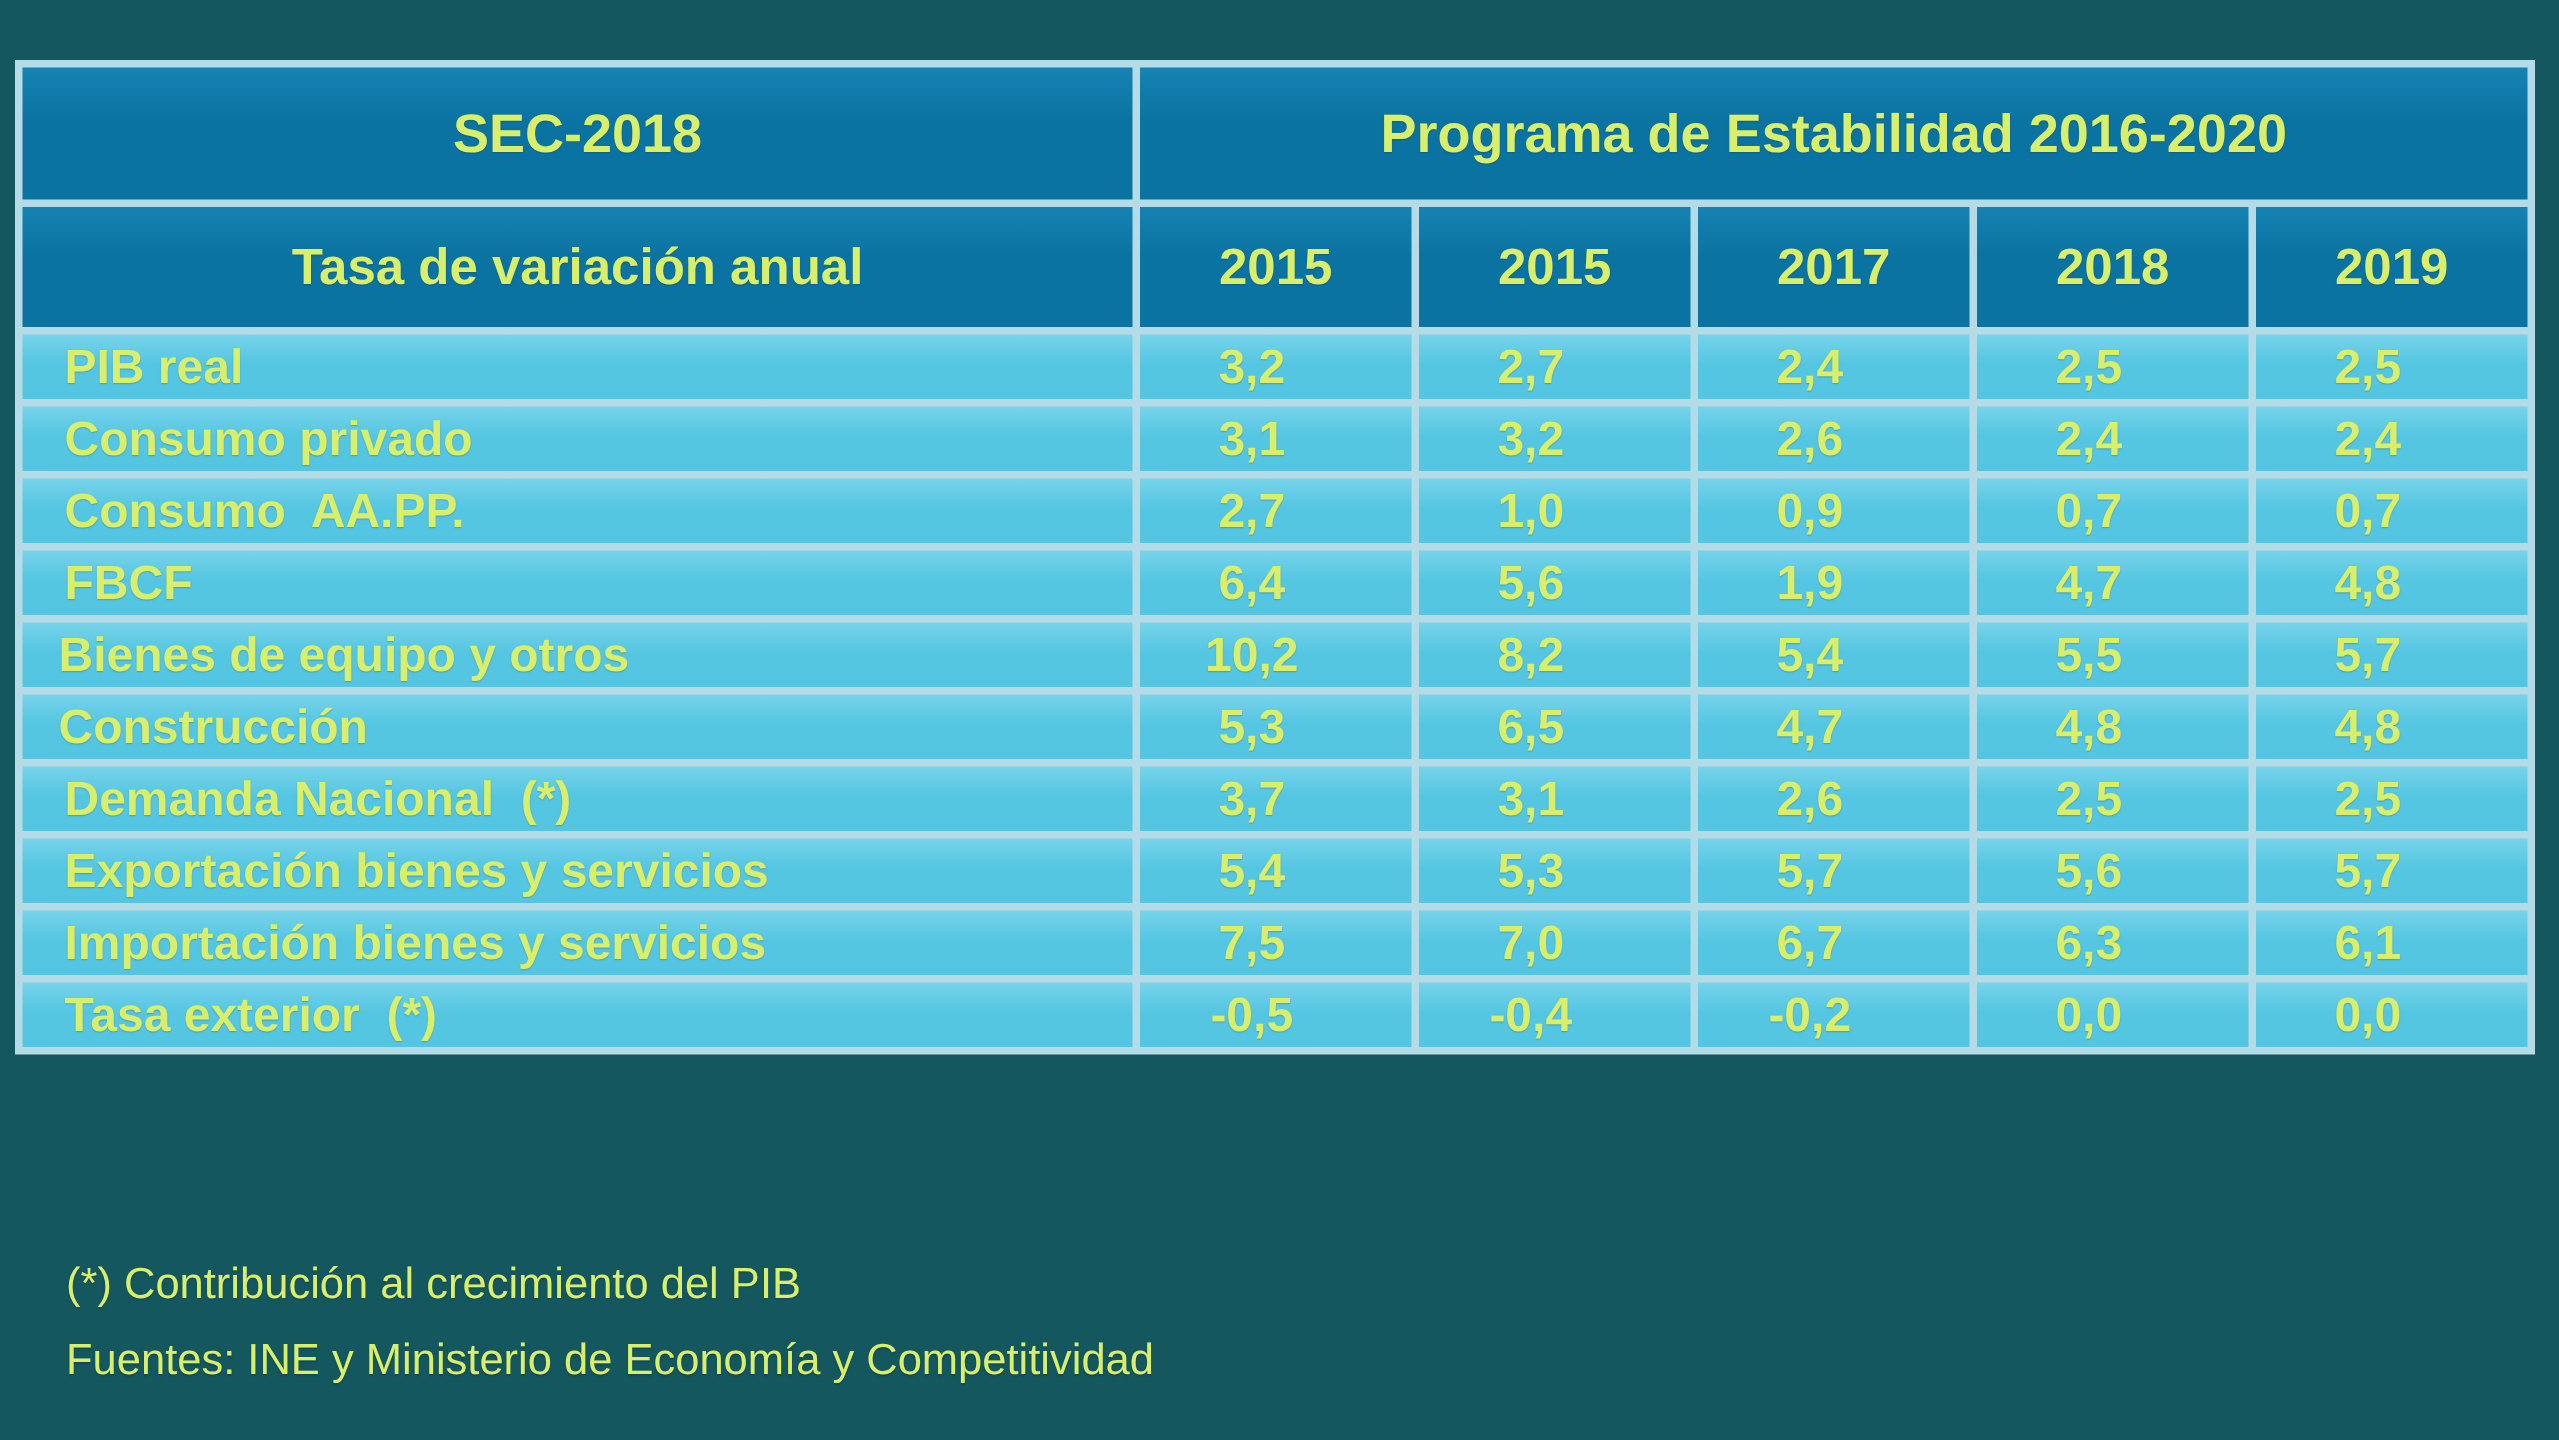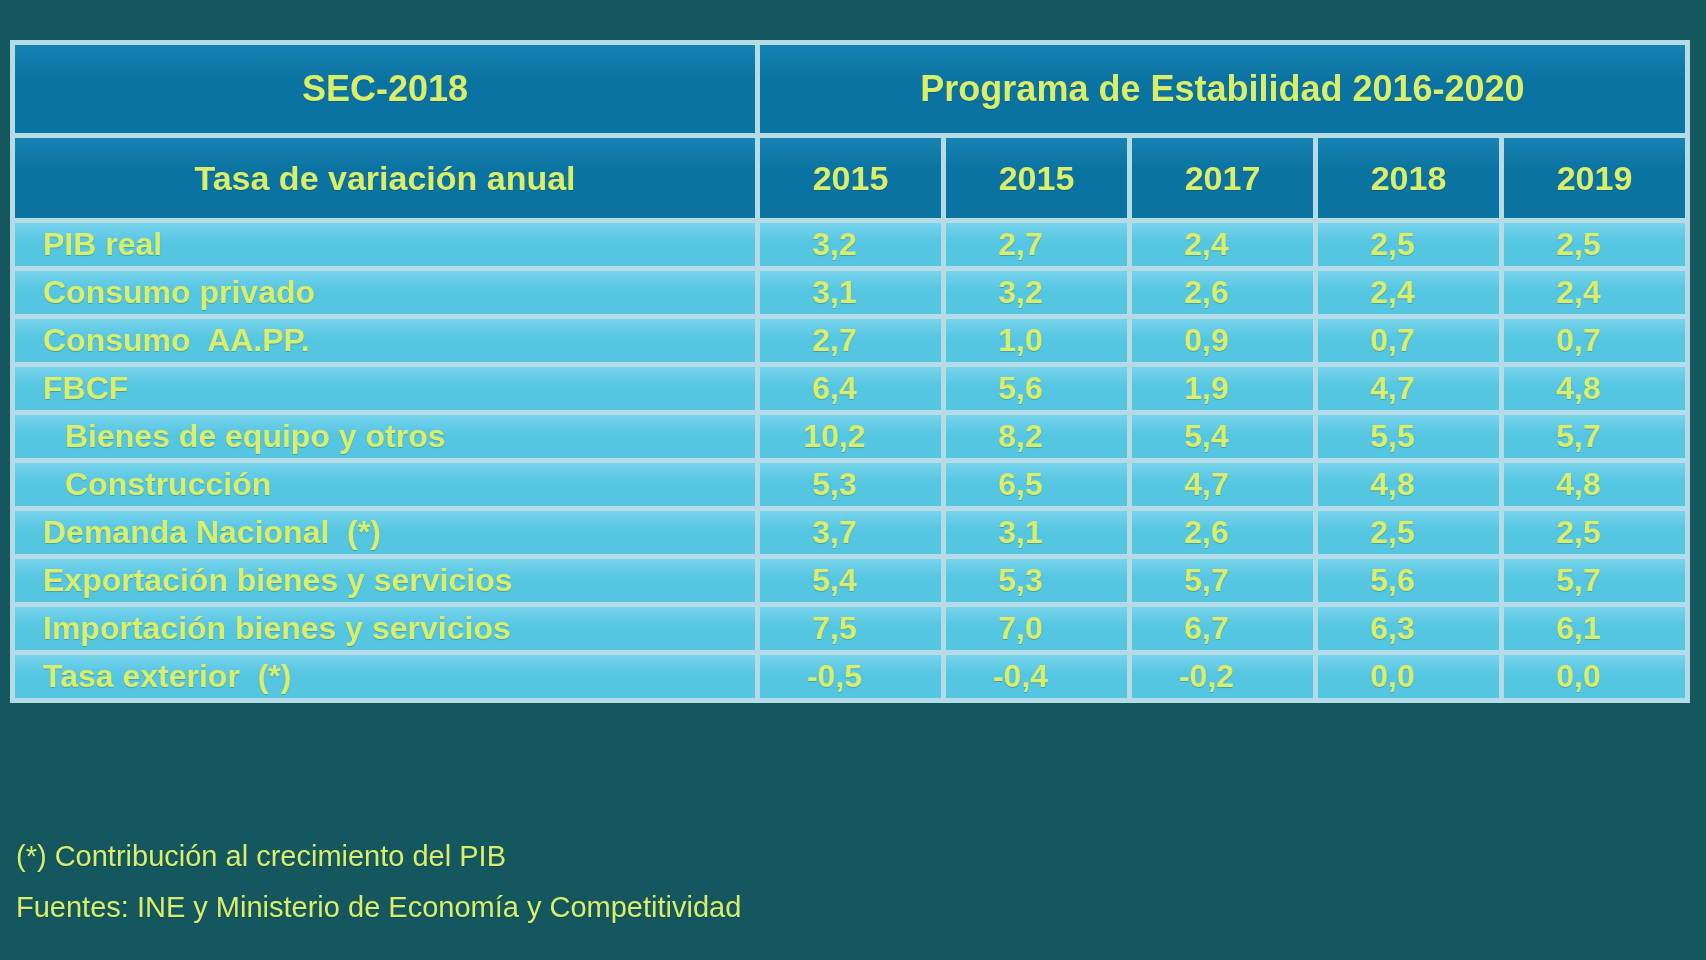--- a/index.html
+++ b/index.html
@@ -56,37 +56,38 @@
     background:linear-gradient(180deg,var(--data-cell-top) 0%,var(--data-cell) 45%);
     font-size:32px;
     font-weight:bold;
     vertical-align:middle;
   }
   td.label{
     text-align:left;
     padding-left:28px;
   }
   td.label.indent{
-    padding-left:50px;
+    padding-left:24px;
   }
   td.value{
     text-align:center;
     padding-right:32px;
   }
   .footnotes{
     position:absolute;
     left:16px;
     top:842px;
   }
   .footnote{
     font-size:29px;
     font-weight:normal;
     line-height:1.0;
     margin-bottom:22px;
     text-shadow:0 1px 1px rgba(0,40,60,0.25);
+    margin-left:28px;
   }
 </style>
 </head>
 <body>
 
 <div class="page">
 
   <table class="stability-table">
     <colgroup>
       <col class="c-label">

